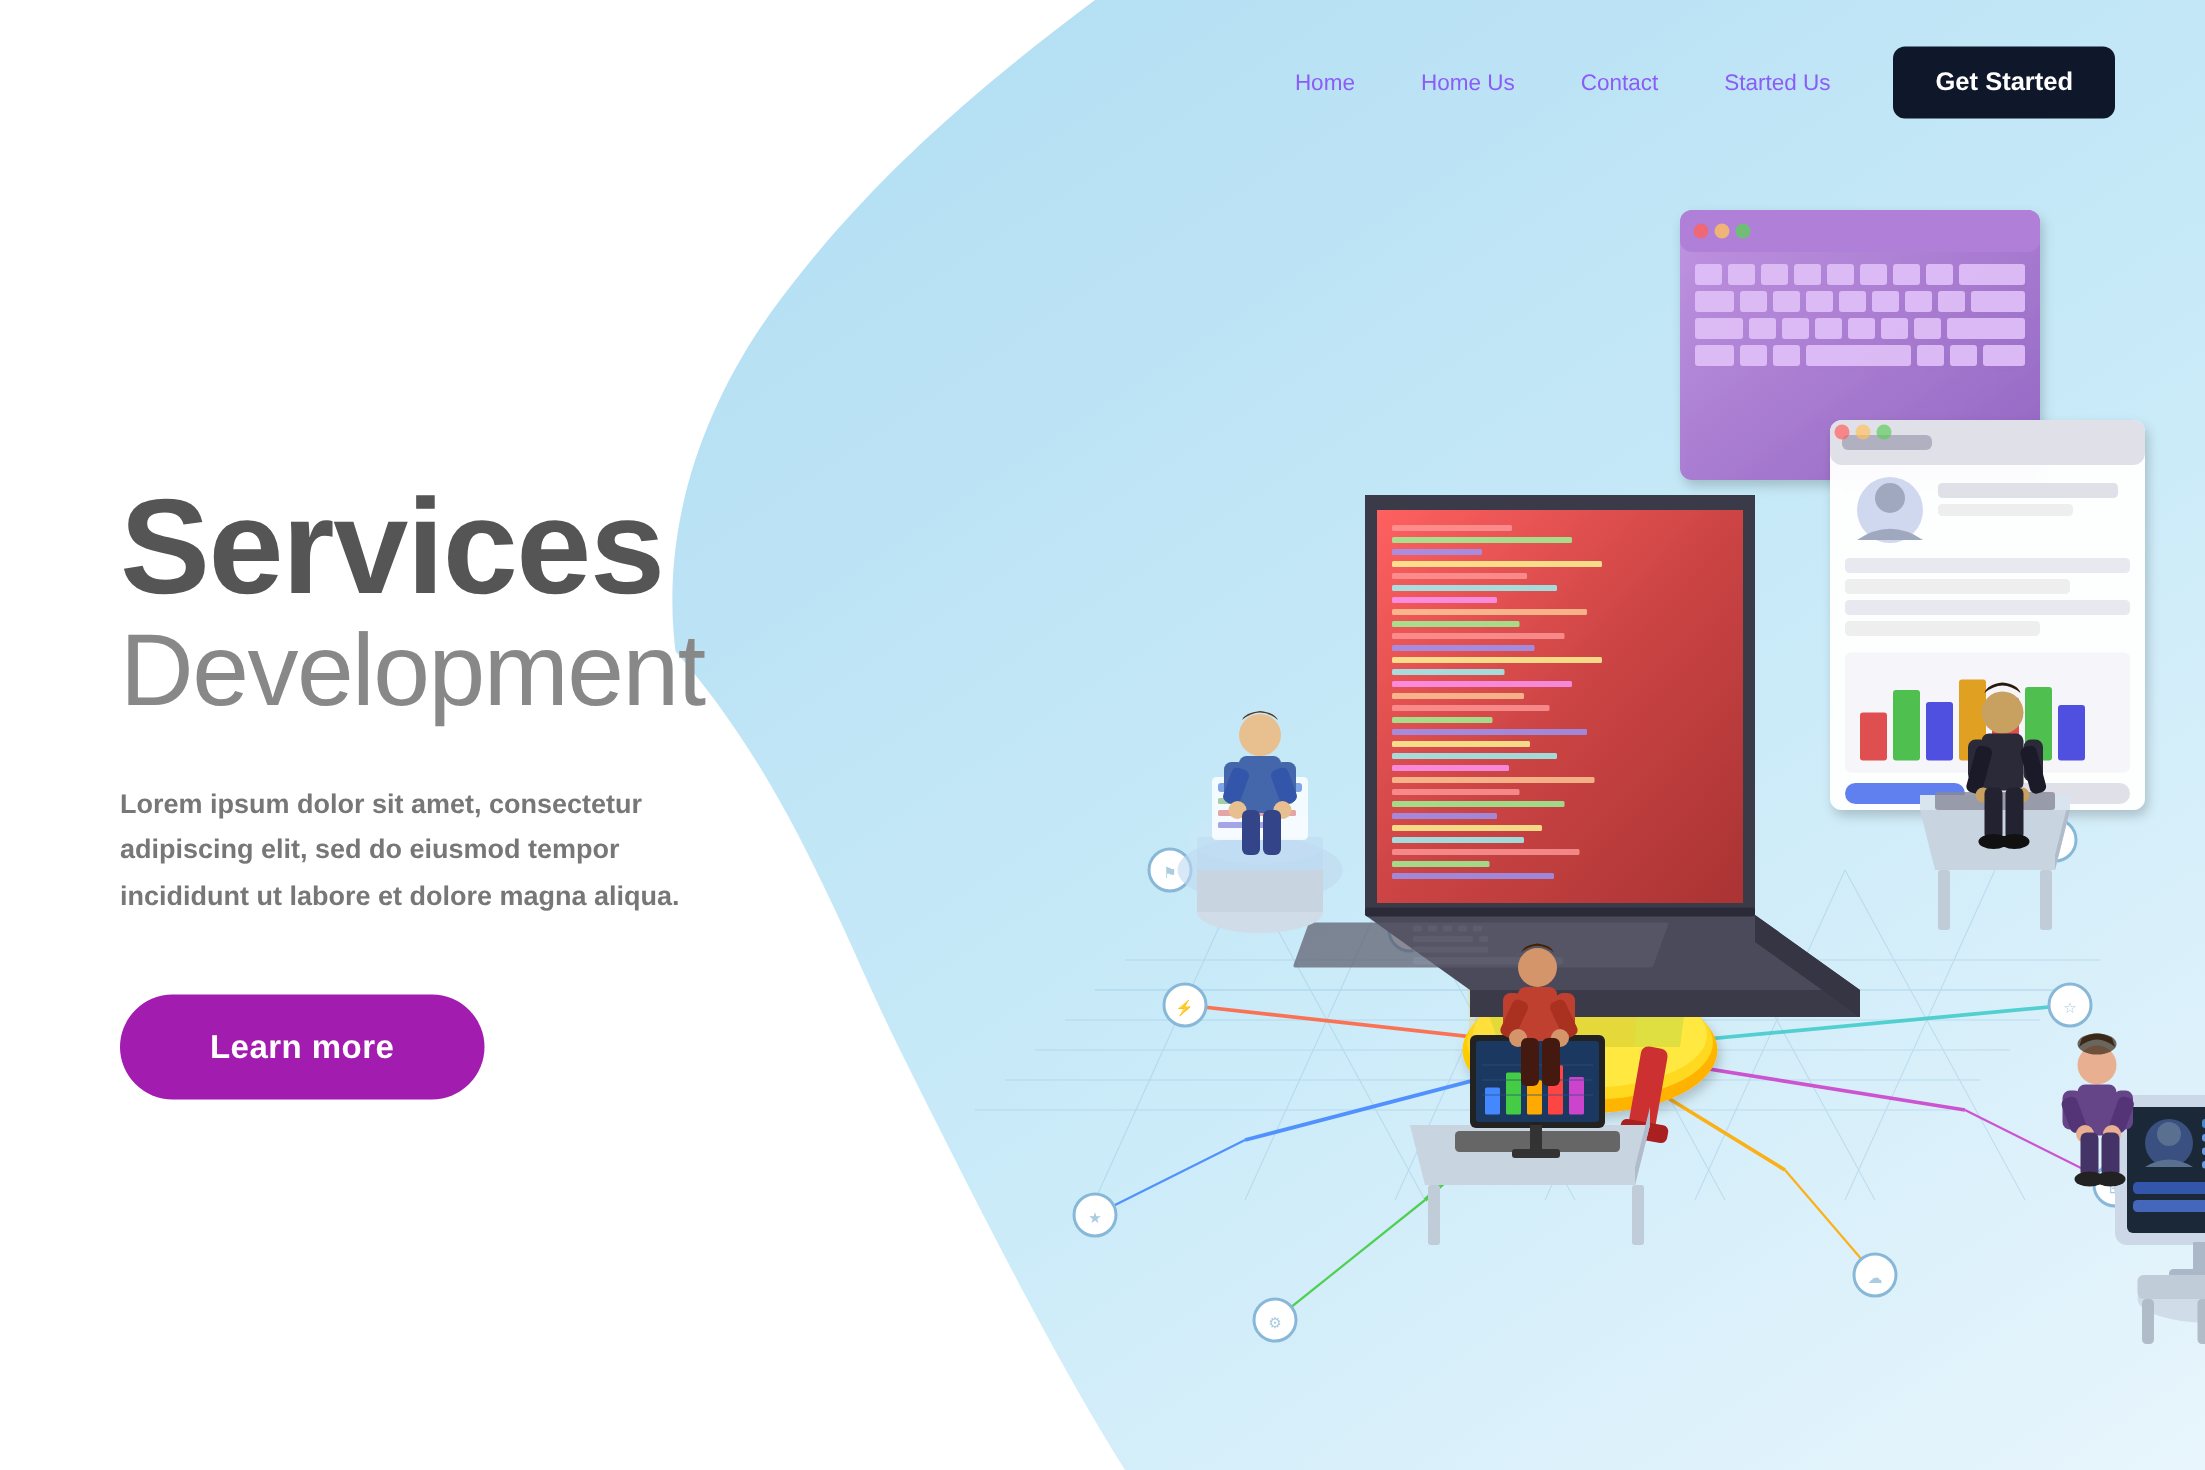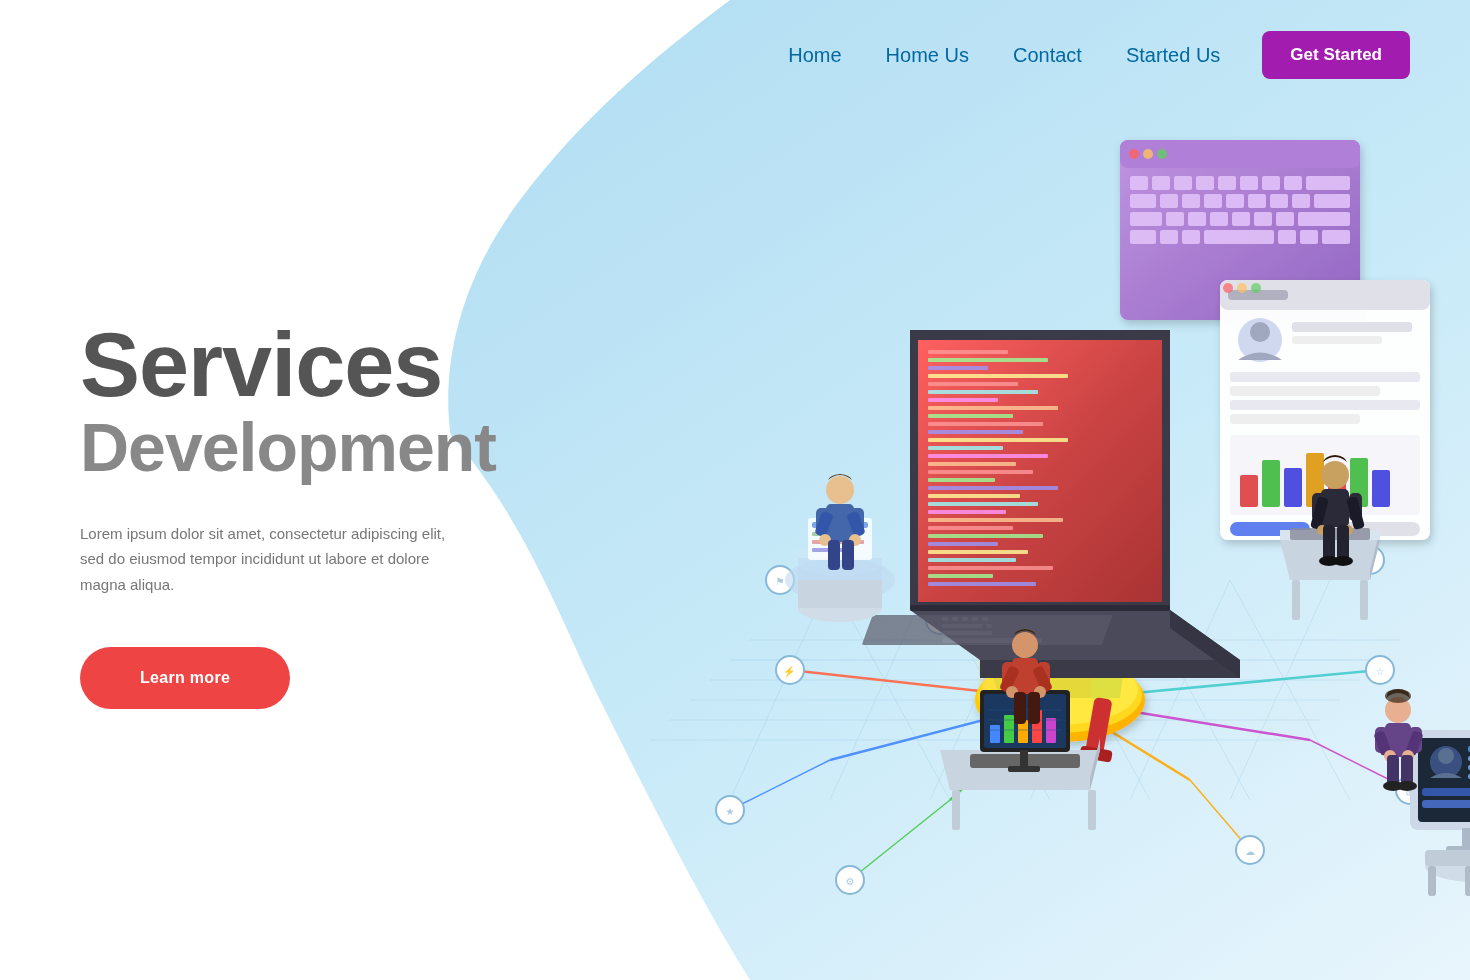--- a/index.html
+++ b/index.html
@@ -38,31 +38,31 @@
       z-index: 100;
     }
 
     .nav {
       display: flex;
       align-items: center;
       gap: 8px;
     }
 
     .nav-item {
-      color: #0369a1;
-      font-size: 20px;
+      color: #8b5cf6;
+      font-size: 15px;
       font-weight: 400;
       padding: 10px 18px;
       cursor: pointer;
       text-decoration: none;
       white-space: nowrap;
     }
 
     .btn-get-started {
-      background: #a21caf;
+      background: #0f172a;
       color: #fff;
       border: none;
       border-radius: 8px;
       padding: 14px 28px;
       font-size: 17px;
       font-weight: 600;
       cursor: pointer;
       margin-left: 16px;
       white-space: nowrap;
     }
@@ -79,43 +79,44 @@
     .hero-title-software {
       font-size: 90px;
       font-weight: 800;
       color: #555;
       line-height: 1;
       letter-spacing: -1px;
     }
 
     .hero-title-development {
       font-size: 68px;
-      font-weight: 700;
+      font-weight: 400;
       color: #888;
       line-height: 1.1;
       letter-spacing: -1px;
     }
 
     .hero-description {
       margin-top: 36px;
-      font-size: 15px;
+      font-size: 18px;
       color: #777;
       line-height: 1.7;
       max-width: 380px;
+      font-weight: bold;
     }
 
     .btn-learn-more {
       display: inline-block;
       margin-top: 50px;
-      background: #ef4444;
+      background: #a21caf;
       color: #fff;
       border: none;
       border-radius: 50px;
       padding: 22px 60px;
-      font-size: 16px;
+      font-size: 22px;
       font-weight: 600;
       cursor: pointer;
       letter-spacing: 0.3px;
     }
 
     
     .illustration {
       position: absolute;
       top: 80px;
       right: -20px;

